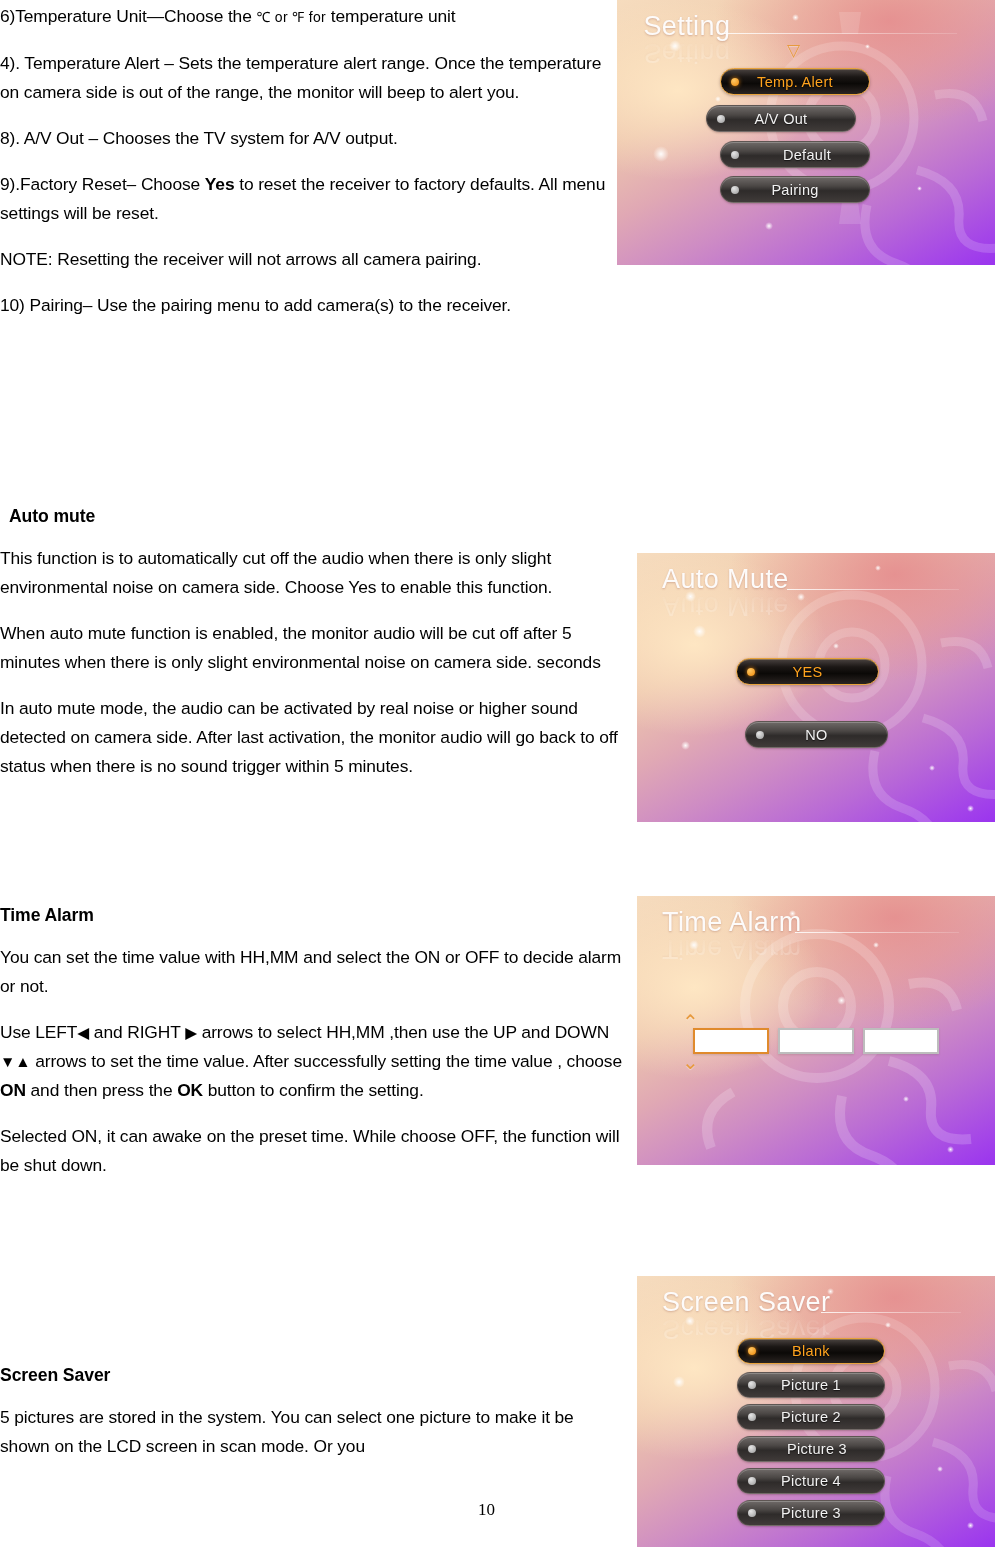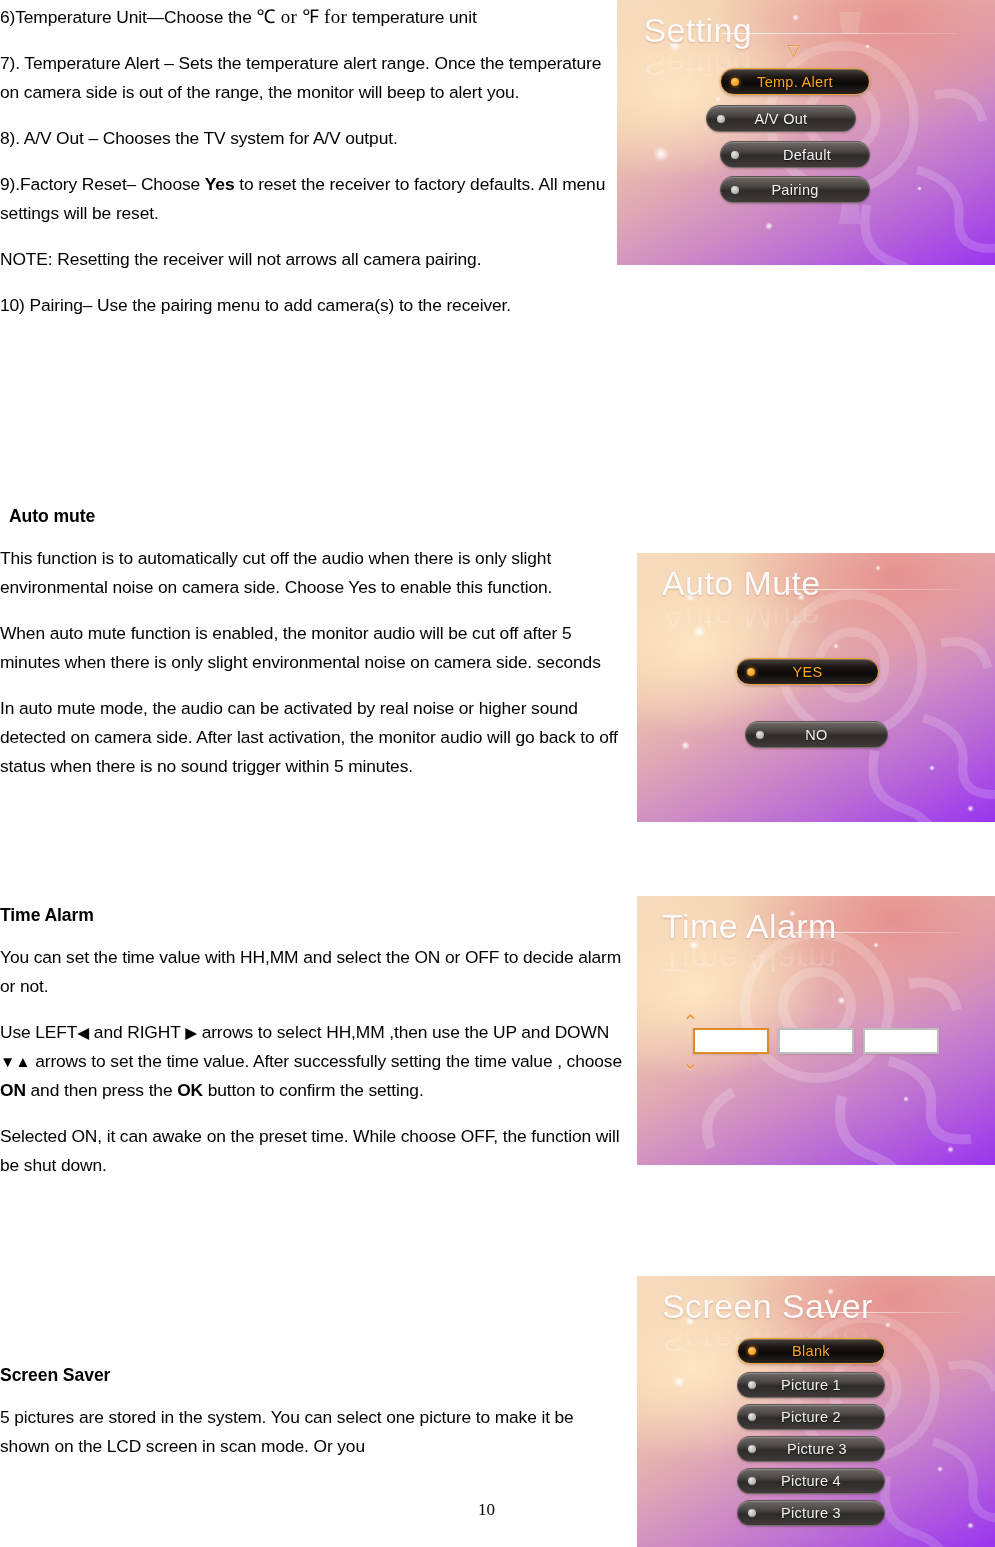--- a/index.html
+++ b/index.html
@@ -26,22 +26,22 @@
   }
   p.para {
     margin: 0 0 17px 0;
     font-size: 17.4px;
     line-height: 29px;
     letter-spacing: -0.12px;
     color: #000;
   }
   .bold { font-weight: bold; }
   .mono {
-    font-family: Liberation Serif, serif;
-    font-size: 19px;
+    font-family: Liberation Sans, sans-serif;
+    font-size: 14px;
     letter-spacing: 0.3px;
     text-align: center;
   }
   h3.heading {
     margin: 0 0 14px 0;
     font-size: 17.6px;
     line-height: 27px;
     font-weight: bold;
     letter-spacing: -0.1px;
   }
@@ -92,21 +92,21 @@
     position: absolute;
     display: block;
     border-radius: 50%;
     background: radial-gradient(circle, rgba(255,255,255,0.95) 0%, rgba(255,255,255,0.0) 70%);
   }
 
   .osd-title {
     position: absolute;
     left: 7%;
     top: 4%;
-    font-size: 34px;
+    font-size: 27px;
     color: #fdfbfa;
     font-weight: normal;
     letter-spacing: 0.4px;
     text-shadow: 0 1px 2px rgba(150,90,80,0.35);
     white-space: nowrap;
   }
   .osd-title .refl {
     position: absolute;
     left: 0; top: 86%;
     transform: scaleY(-1);
@@ -174,21 +174,21 @@
   }
   .tbox.active { border-color: #e08a2c; }
 </style>
 </head>
 <body>
 
 <div class="doc-text">
 
   <div id="block-top">
     <p class="para"><span>6)Temperature Unit—Choose the </span><span class="mono">℃ or ℉ for</span><span> temperature unit</span></p>
-    <p class="para"><span>7). Temperature Alert – Sets the temperature alert range. Once the temperature on camera side is out of the range, the monitor will beep to alert you.</span></p>
+    <p class="para"><span>4). Temperature Alert – Sets the temperature alert range. Once the temperature on camera side is out of the range, the monitor will beep to alert you.</span></p>
     <p class="para"><span>8). A/V Out – Chooses the TV system for A/V output.</span></p>
     <p class="para"><span>9).Factory Reset– Choose </span><span class="bold">Yes</span><span> to reset the receiver to factory defaults. All menu settings will be reset.</span></p>
     <p class="para"><span>NOTE: Resetting the receiver will not arrows all camera pairing.</span></p>
     <p class="para"><span>10) Pairing– Use the pairing menu to add camera(s) to the receiver.</span></p>
   </div>
 
   <div id="block-auto">
     <h3 class="heading indent">Auto mute</h3>
     <p class="para"><span>This function is to automatically cut off the audio when there is only slight environmental noise on camera side. Choose Yes to enable this function.</span></p>
     <p class="para"><span>When auto mute function is enabled, the monitor audio will be cut off after 5 minutes when there is only slight environmental noise on camera side. seconds</span></p>

